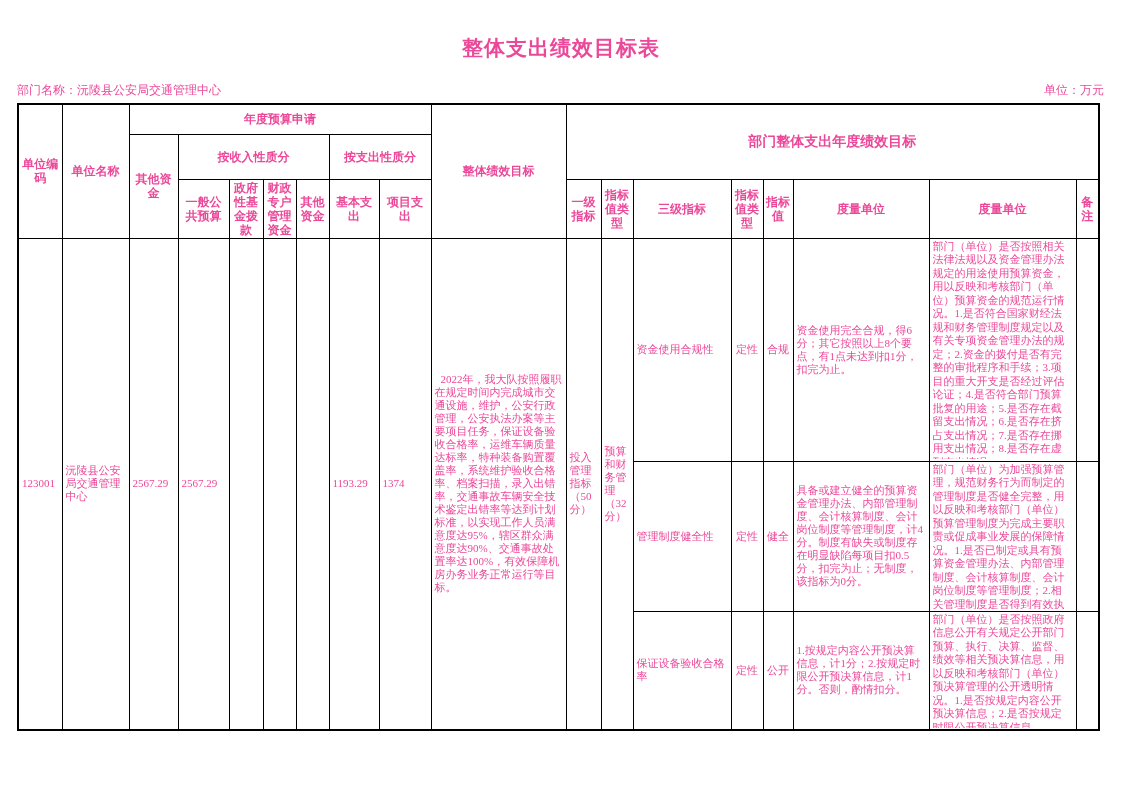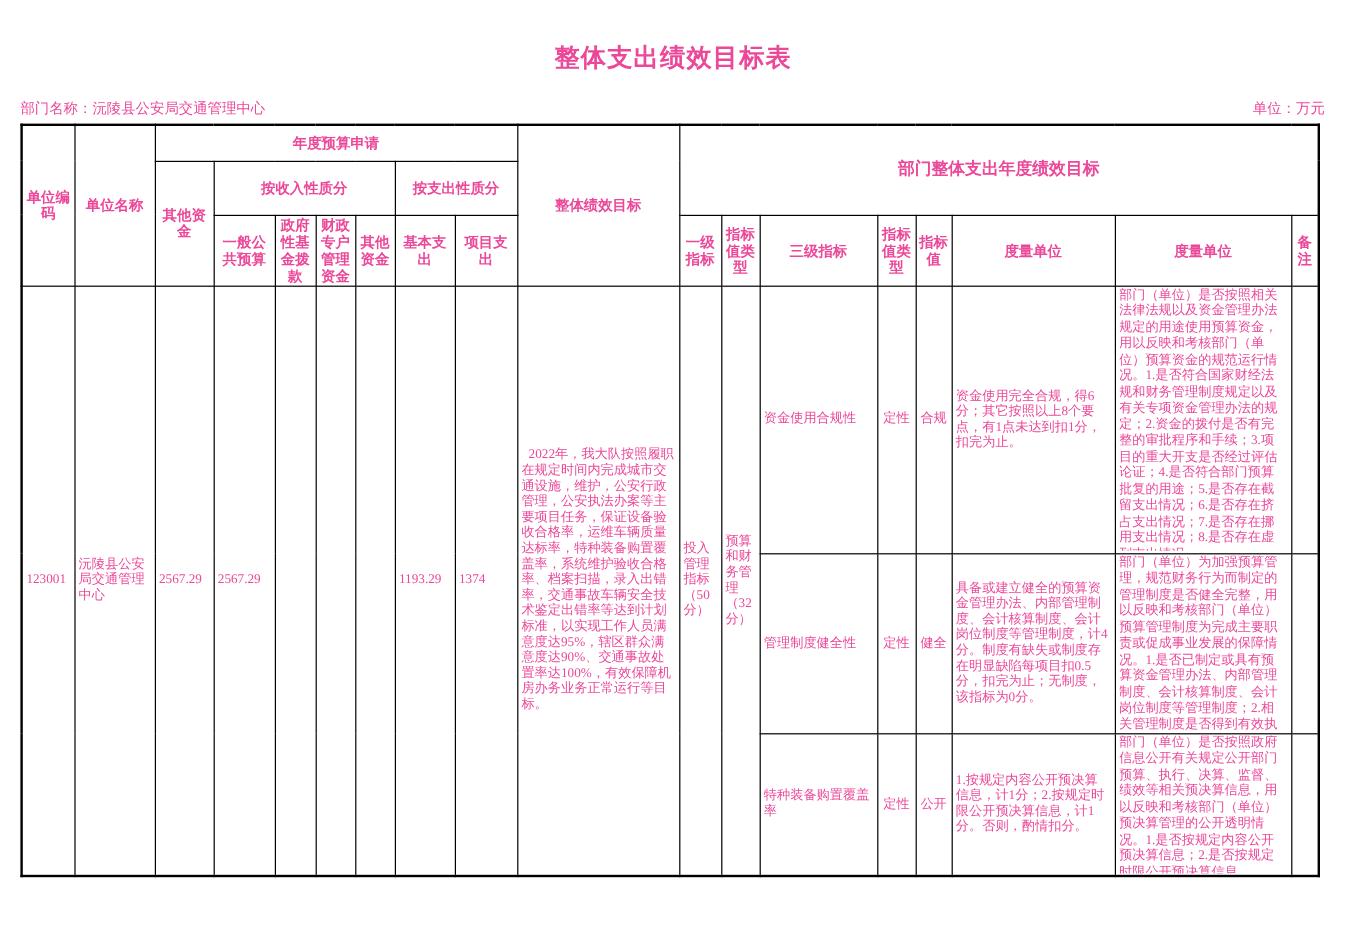--- a/index.html
+++ b/index.html
@@ -132,21 +132,21 @@
         <td class="ctr">定性</td>
         <td class="ctr">健全</td>
         <td class="tl">具备或建立健全的预算资金管理办法、内部管理制度、会计核算制度、会计岗位制度等管理制度，计4分。制度有缺失或制度存在明显缺陷每项目扣0.5分，扣完为止；无制度，该指标为0分。</td>
         <td class="top">
           <div class="clip clip-b2">部门（单位）为加强预算管理，规范财务行为而制定的管理制度是否健全完整，用以反映和考核部门（单位）预算管理制度为完成主要职责或促成事业发展的保障情况。1.是否已制定或具有预算资金管理办法、内部管理制度、会计核算制度、会计岗位制度等管理制度；2.相关管理制度是否得到有效执行。</div>
         </td>
         <td></td>
       </tr>
 
       <tr class="b3">
-        <td class="tl">特种装备购置覆盖率</td>
+        <td class="tl">保证设备验收合格率</td>
         <td class="ctr">定性</td>
         <td class="ctr">公开</td>
         <td class="tl">1.按规定内容公开预决算信息，计1分；2.按规定时限公开预决算信息，计1分。否则，酌情扣分。</td>
         <td class="top">
           <div class="clip clip-b3">部门（单位）是否按照政府信息公开有关规定公开部门预算、执行、决算、监督、绩效等相关预决算信息，用以反映和考核部门（单位）预决算管理的公开透明情况。1.是否按规定内容公开预决算信息；2.是否按规定时限公开预决算信息。</div>
         </td>
         <td></td>
       </tr>
     </tbody>
   </table>

